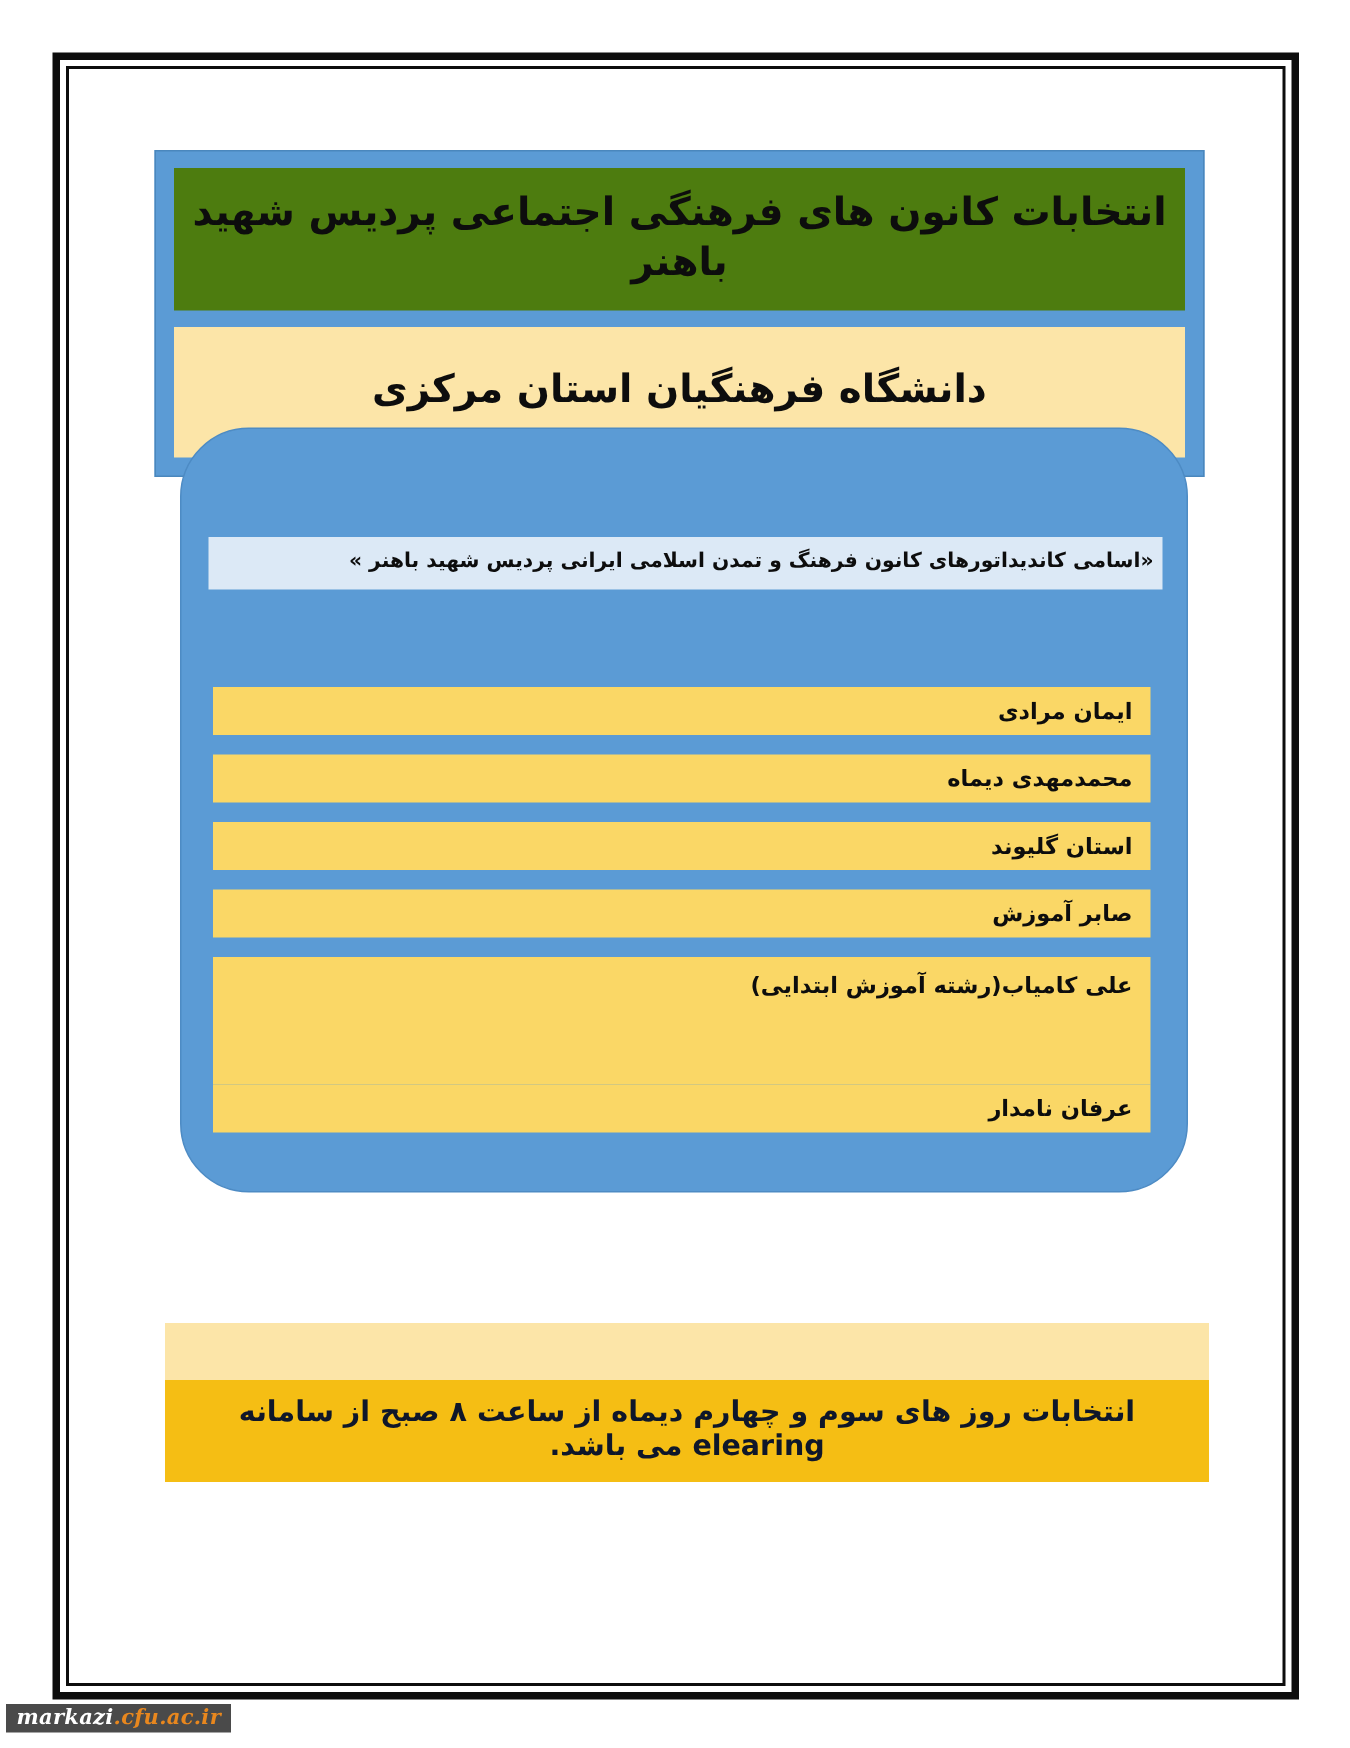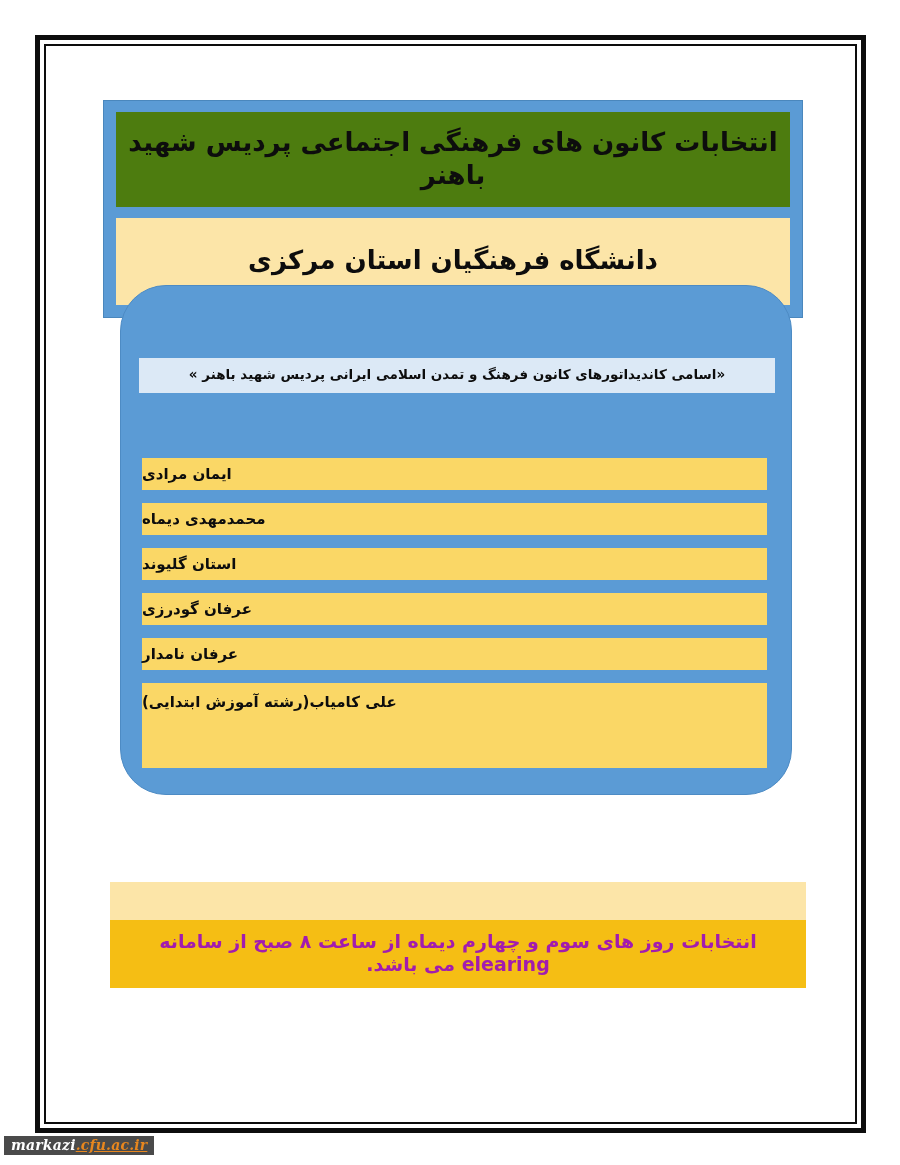--- a/index.html
+++ b/index.html
@@ -96,39 +96,38 @@
   }
   .candidates-subtitle {
     position: absolute;
     left: 18px;
     top: 72px;
     width: 636px;
     background: #DCE9F6;
     color: #0d0d0d;
     font-size: 13.5px;
     font-weight: bold;
-    text-align: center;
     direction: rtl;
     padding: 8px 6px 9px 6px;
     box-sizing: border-box;
     line-height: 1.3;
   }
   .candidates-list {
     position: absolute;
     left: 21px;
     top: 172px;
     width: 625px;
   }
   .candidate-row {
     background: #FAD766;
     color: #0d0d0d;
     font-size: 15px;
     font-weight: bold;
     direction: rtl;
-    text-align: left;
+    text-align: right;
     box-sizing: border-box;
     height: 32px;
     line-height: 32px;
     padding: 0 12px 0 0;
     margin-bottom: 13px;
   }
   .candidate-row.tall {
     height: 85px;
     line-height: 34px;
     padding-top: 2px;
@@ -141,21 +140,21 @@
     left: 110px;
     top: 882px;
     width: 696px;
   }
   .footer-band-top {
     background: #FCE5A8;
     height: 38px;
   }
   .footer-band-main {
     background: #F5BE14;
-    color: #a21caf;
+    color: #0f172a;
     font-size: 19px;
     font-weight: bold;
     direction: rtl;
     text-align: center;
     padding: 10px 8px 12px 8px;
     box-sizing: border-box;
     line-height: 1.2;
   }
 
   
@@ -169,21 +168,20 @@
     font-style: italic;
     font-weight: bold;
     font-size: 14px;
     direction: ltr;
     padding: 1px 7px 2px 7px;
     letter-spacing: 0.2px;
     white-space: nowrap;
   }
   .watermark .wm-domain {
     color: #E8871E;
-    text-decoration: underline;
   }
 </style>
 </head>
 <body>
 
 <div class="page-content">
 
   <div class="page-frame">
     <div class="page-frame-inner"></div>
   </div>
@@ -194,23 +192,23 @@
     <div class="header-bar header-bar-secondary">دانشگاه فرهنگیان استان مرکزی</div>
   </div>
 
   <div class="candidates-card">
     <div class="candidates-subtitle">«اسامی کاندیداتورهای کانون  فرهنگ و تمدن اسلامی ایرانی پردیس شهید باهنر »</div>
 
     <div class="candidates-list">
       <div class="candidate-row">ایمان مرادی</div>
       <div class="candidate-row">محمدمهدی دیماه</div>
       <div class="candidate-row">استان گلیوند</div>
-      <div class="candidate-row">عرفان گودرزی</div>
+      <div class="candidate-row">صابر آموزش</div>
+      <div class="candidate-row tall">علی کامیاب(رشته آموزش ابتدایی)</div>
       <div class="candidate-row">عرفان نامدار</div>
-      <div class="candidate-row tall">علی کامیاب(رشته آموزش ابتدایی)</div>
     </div>
   </div>
 
   <div class="footer-banner">
     <div class="footer-band-top"></div>
     <div class="footer-band-main">انتخابات روز های سوم و چهارم دیماه از ساعت ۸ صبح  از سامانه elearing می باشد.</div>
   </div>
 
   <div class="watermark"><span>markazi</span><span class="wm-domain">.cfu.ac.ir</span></div>
 

